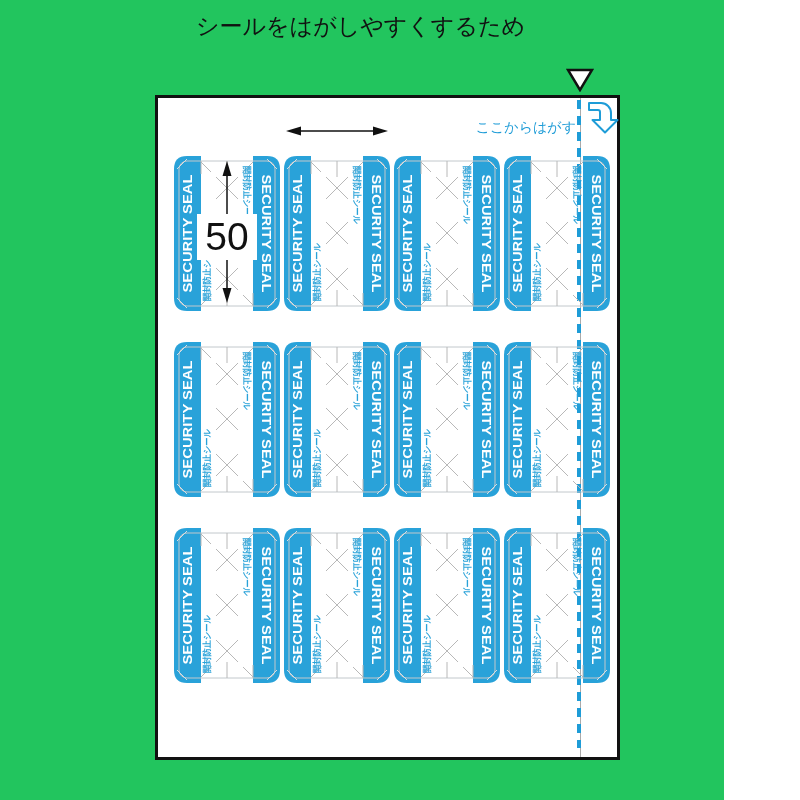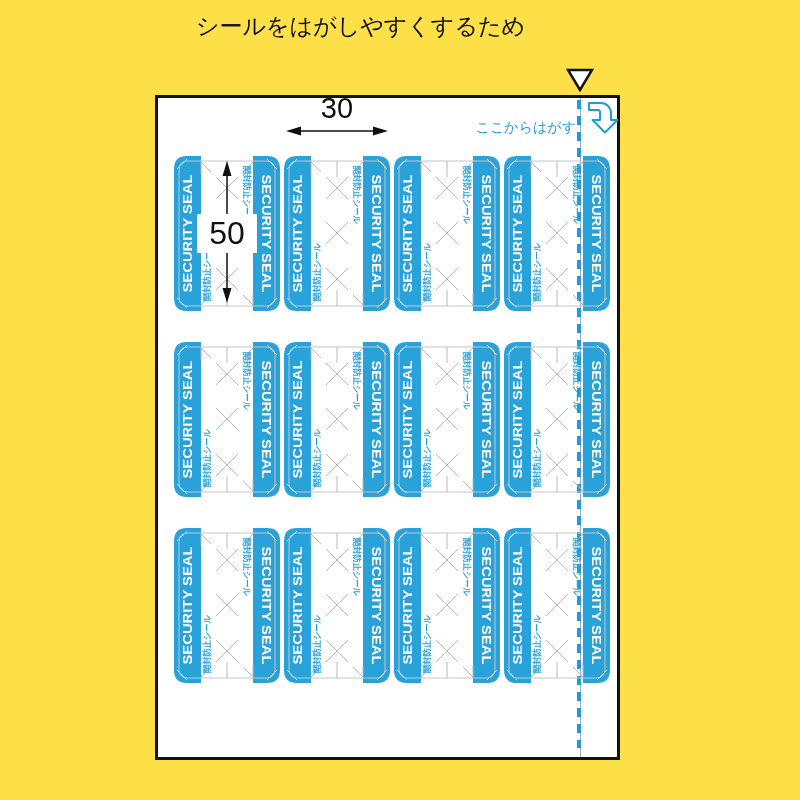--- a/index.html
+++ b/index.html
@@ -2,21 +2,21 @@
 <html style="--seal-blue: #29a2d9; --hint-blue: #1e9cd7; --mark-grey: #b8b8b8;"><head>
 <meta charset="utf-8">
 <style>
   :root{
     --seal-blue:#29a2d9;
     --hint-blue:#1e9cd7;
     --mark-grey:#b8b8b8;
   }
   html,body{margin:0;padding:0;background:#fff;}
   body{width:800px;height:800px;font-family:"Liberation Sans",sans-serif;color:#111;}
-  .page{position:relative;width:800px;height:800px;overflow:hidden;background:#fde047;}
+  .page{position:relative;width:724px;height:800px;overflow:hidden;background:#22c55e;}
 
   .note{position:absolute;left:196px;top:10px;font-size:23px;line-height:32px;color:#111;white-space:nowrap;}
 
   .tri{position:absolute;left:566px;top:68px;}
 
   .sheet{position:absolute;left:155px;top:95px;width:465px;height:665px;
          border:3px solid #111;box-sizing:border-box;background:#fff;}
 
   .slit-grey{position:absolute;left:422px;top:0;width:1px;height:659px;background:#aaa;z-index:1;}
   .slit-dash{position:absolute;left:419px;top:2px;width:4px;height:648px;z-index:1;
@@ -32,21 +32,21 @@
   .cornermark{stroke:#d6dde2;stroke-width:1;fill:none;}
   .mark{stroke:var(--mark-grey);stroke-width:1;fill:none;}
   .sec{fill:#fff;font-family:"Liberation Sans",sans-serif;font-weight:bold;font-size:13px;}
   .jp{fill:var(--seal-blue);font-family:"Liberation Sans",sans-serif;font-weight:bold;font-size:9px;}
 
   .dim-w-label{position:absolute;left:126px;top:-6px;width:106px;text-align:center;
                font-size:29px;color:#111;z-index:3;}
   .dim-w-arrow{position:absolute;left:126px;top:26px;z-index:3;}
   .dim-h-arrow{position:absolute;left:62px;top:61px;z-index:3;}
   .dim-h-label{position:absolute;left:39px;top:116px;width:60px;text-align:center;z-index:4;
-               font-size:32px;color:#111;background:#fff;padding:1px 0;}
+               font-size:39px;color:#111;background:#fff;padding:1px 0;}
 
   .unit{position:absolute;left:512px;top:757px;font-size:21px;color:#111;white-space:nowrap;}
 </style>
 </head>
 <body>
 
 <div class="page">
 
   <div class="note">
     <div>シールをはがしやすくするため</div>
@@ -58,21 +58,20 @@
 
   <div class="sheet">
     <div class="slit-grey"></div>
     <div class="slit-dash"></div>
 
     <div class="peel-label">ここからはがす</div>
     <svg class="peel-arrow" width="32" height="36" viewBox="0 0 32 36">
       <path d="M1,4 H13 A10,10 0 0 1 23,14 V21 H29.5 L17,33.5 L4.5,21 H12 V13 A2,2 0 0 0 10,11 H1 Z" fill="#fff" stroke="var(--hint-blue)" stroke-width="2" stroke-linejoin="round"></path>
     </svg>
 
-    <div class="dim-w-label">30</div>
     <svg class="dim-w-arrow" width="106" height="14" viewBox="0 0 106 14">
       <line x1="10" y1="7" x2="96" y2="7" stroke="#111" stroke-width="1.5"></line>
       <polygon points="2,7 17,2.5 17,11.5" fill="#111"></polygon>
       <polygon points="104,7 89,2.5 89,11.5" fill="#111"></polygon>
     </svg>
 
     <svg class="dim-h-arrow" width="14" height="146" viewBox="0 0 14 146">
       <line x1="7" y1="8" x2="7" y2="138" stroke="#111" stroke-width="1.5"></line>
       <polygon points="7,2 2.5,17 11.5,17" fill="#111"></polygon>
       <polygon points="7,144 2.5,129 11.5,129" fill="#111"></polygon>

